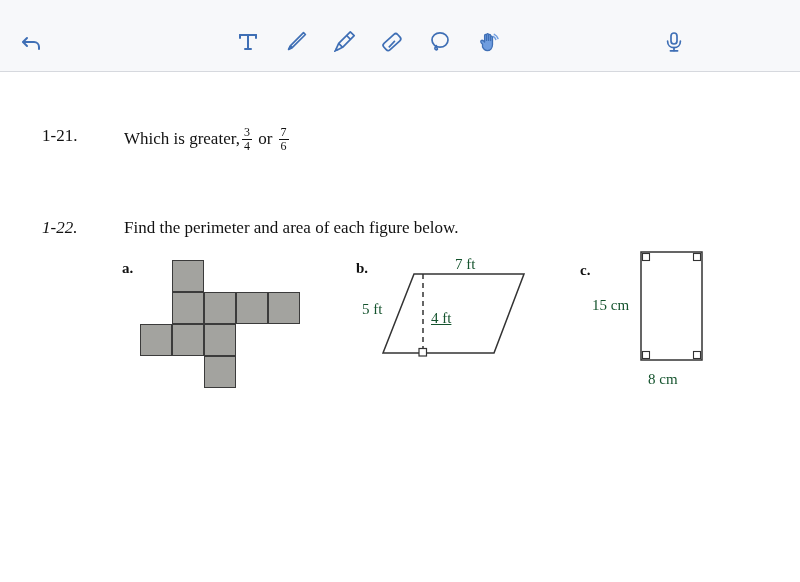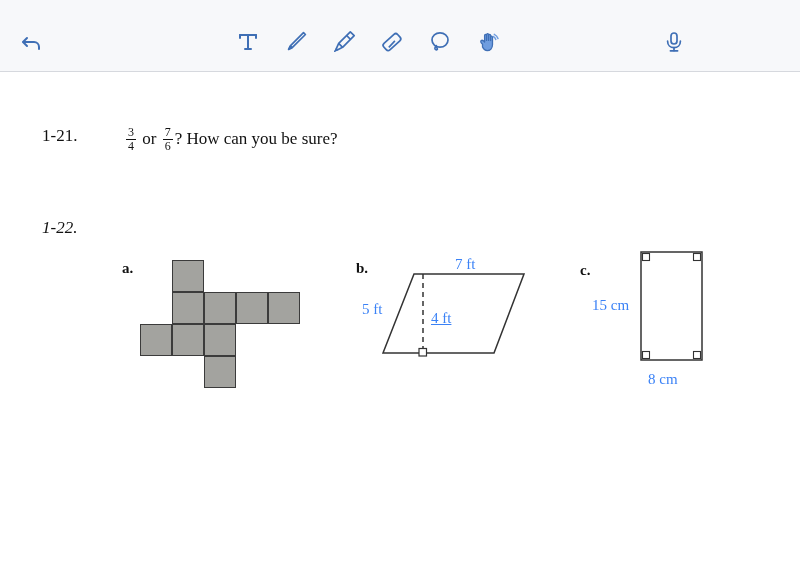--- a/index.html
+++ b/index.html
@@ -97,21 +97,21 @@
     position: absolute;
     font-family: "Liberation Serif", serif;
     font-weight: bold;
     font-size: 15px;
     color: #111111;
   }
   .dim-label {
     position: absolute;
     font-family: "Liberation Serif", serif;
     font-size: 15px;
-    color: #3b82f6;
+    color: #14532d;
     white-space: nowrap;
   }
 
   
   #polyomino {
     position: absolute;
   }
   .poly-cell {
     position: absolute;
     width: 32px;
@@ -218,25 +218,26 @@
       </svg>
     </span>
   </div>
 </div>
 
 <div id="sheet">
 
   <div class="prob-num" style="left:42px; top:54px;">1-21.</div>
 
   <div class="prob" style="left:124px; top:54px;">
-    <span class="frac"><span class="num">3</span><span class="den">4</span></span>&nbsp;<span>or</span>&nbsp;<span class="frac"><span class="num">7</span><span class="den">6</span></span><span>?  How can you be sure?</span>
+    <span>Which is greater,</span><span class="frac"><span class="num">3</span><span class="den">4</span></span>&nbsp;<span>or</span>&nbsp;<span class="frac"><span class="num">7</span><span class="den">6</span></span>
   </div>
 
   <div class="prob-num" style="left:42px; top:146px;font-style:italic;">1-22.</div>
 
+  <div class="prob" style="left:124px; top:146px;">Find the perimeter and area of each figure below.</div>
 
   <div class="fig-label" style="left:122px; top:188px;">a.</div>
 
   <div id="polyomino" style="left:140px; top:188px; width:170px; height:132px;">
       <div class="poly-cell" style="left: 32px; top: 0px; width: 32px; height: 32px; background: rgb(163, 163, 159); border-color: rgb(59, 59, 59);"></div>
       <div class="poly-cell" style="left: 32px; top: 32px; width: 32px; height: 32px; background: rgb(163, 163, 159); border-color: rgb(59, 59, 59);"></div>
       <div class="poly-cell" style="left: 64px; top: 32px; width: 32px; height: 32px; background: rgb(163, 163, 159); border-color: rgb(59, 59, 59);"></div>
       <div class="poly-cell" style="left: 96px; top: 32px; width: 32px; height: 32px; background: rgb(163, 163, 159); border-color: rgb(59, 59, 59);"></div>
       <div class="poly-cell" style="left: 128px; top: 32px; width: 32px; height: 32px; background: rgb(163, 163, 159); border-color: rgb(59, 59, 59);"></div>
       <div class="poly-cell" style="left: 0px; top: 64px; width: 32px; height: 32px; background: rgb(163, 163, 159); border-color: rgb(59, 59, 59);"></div>

